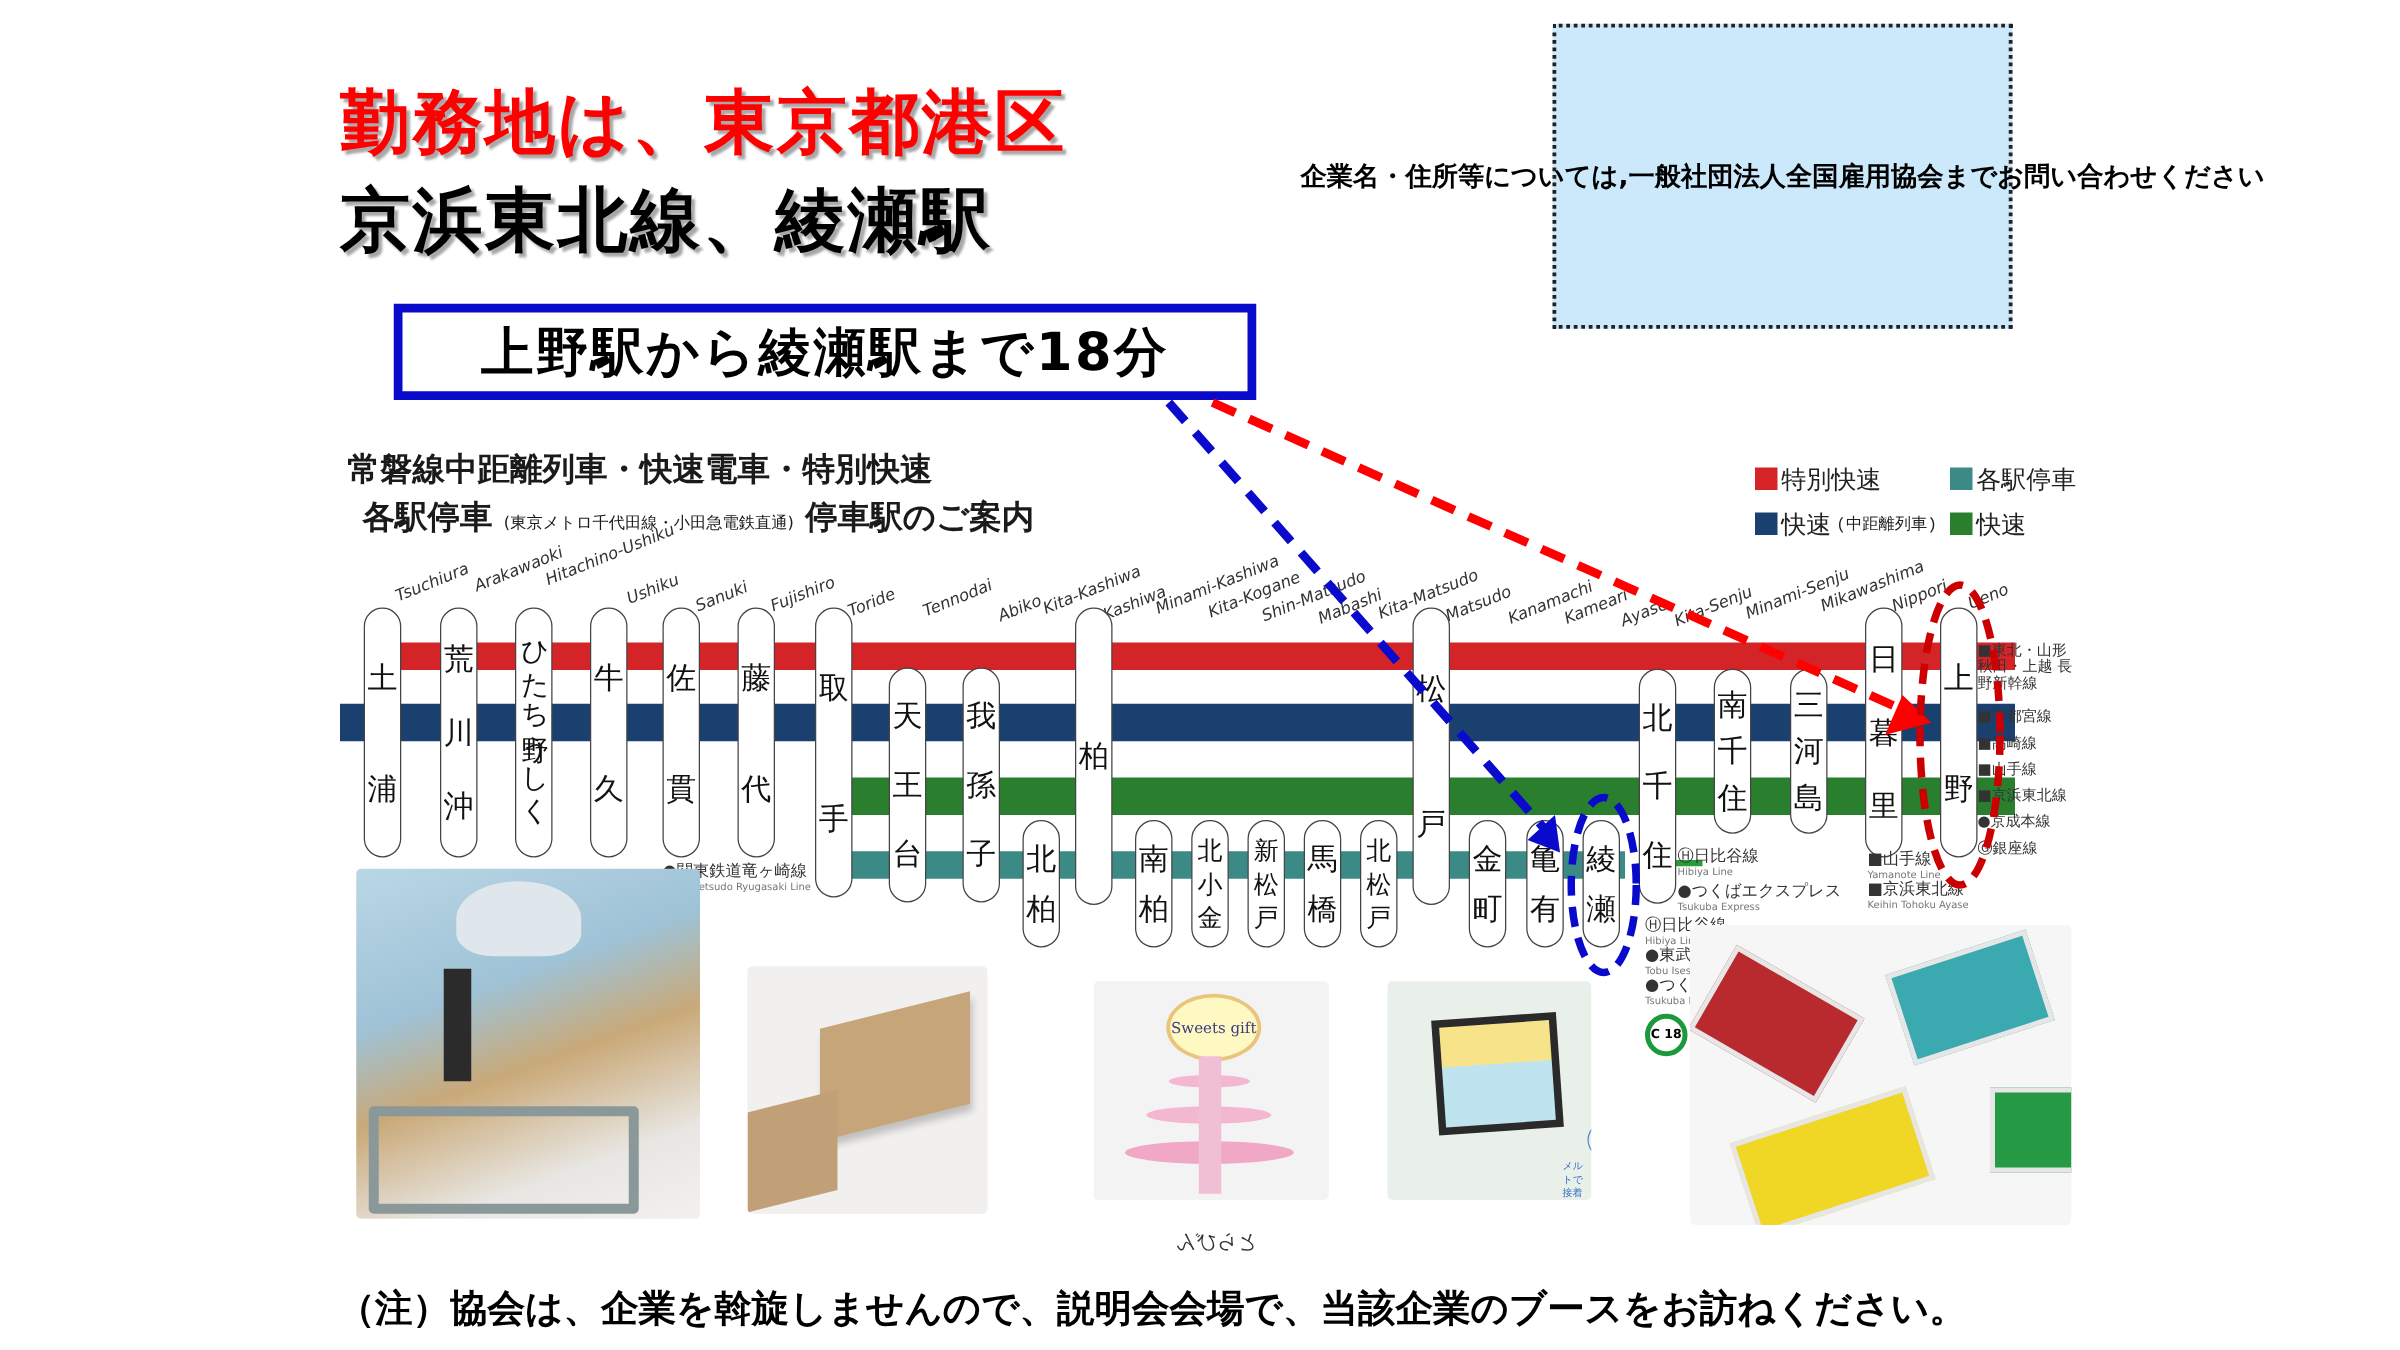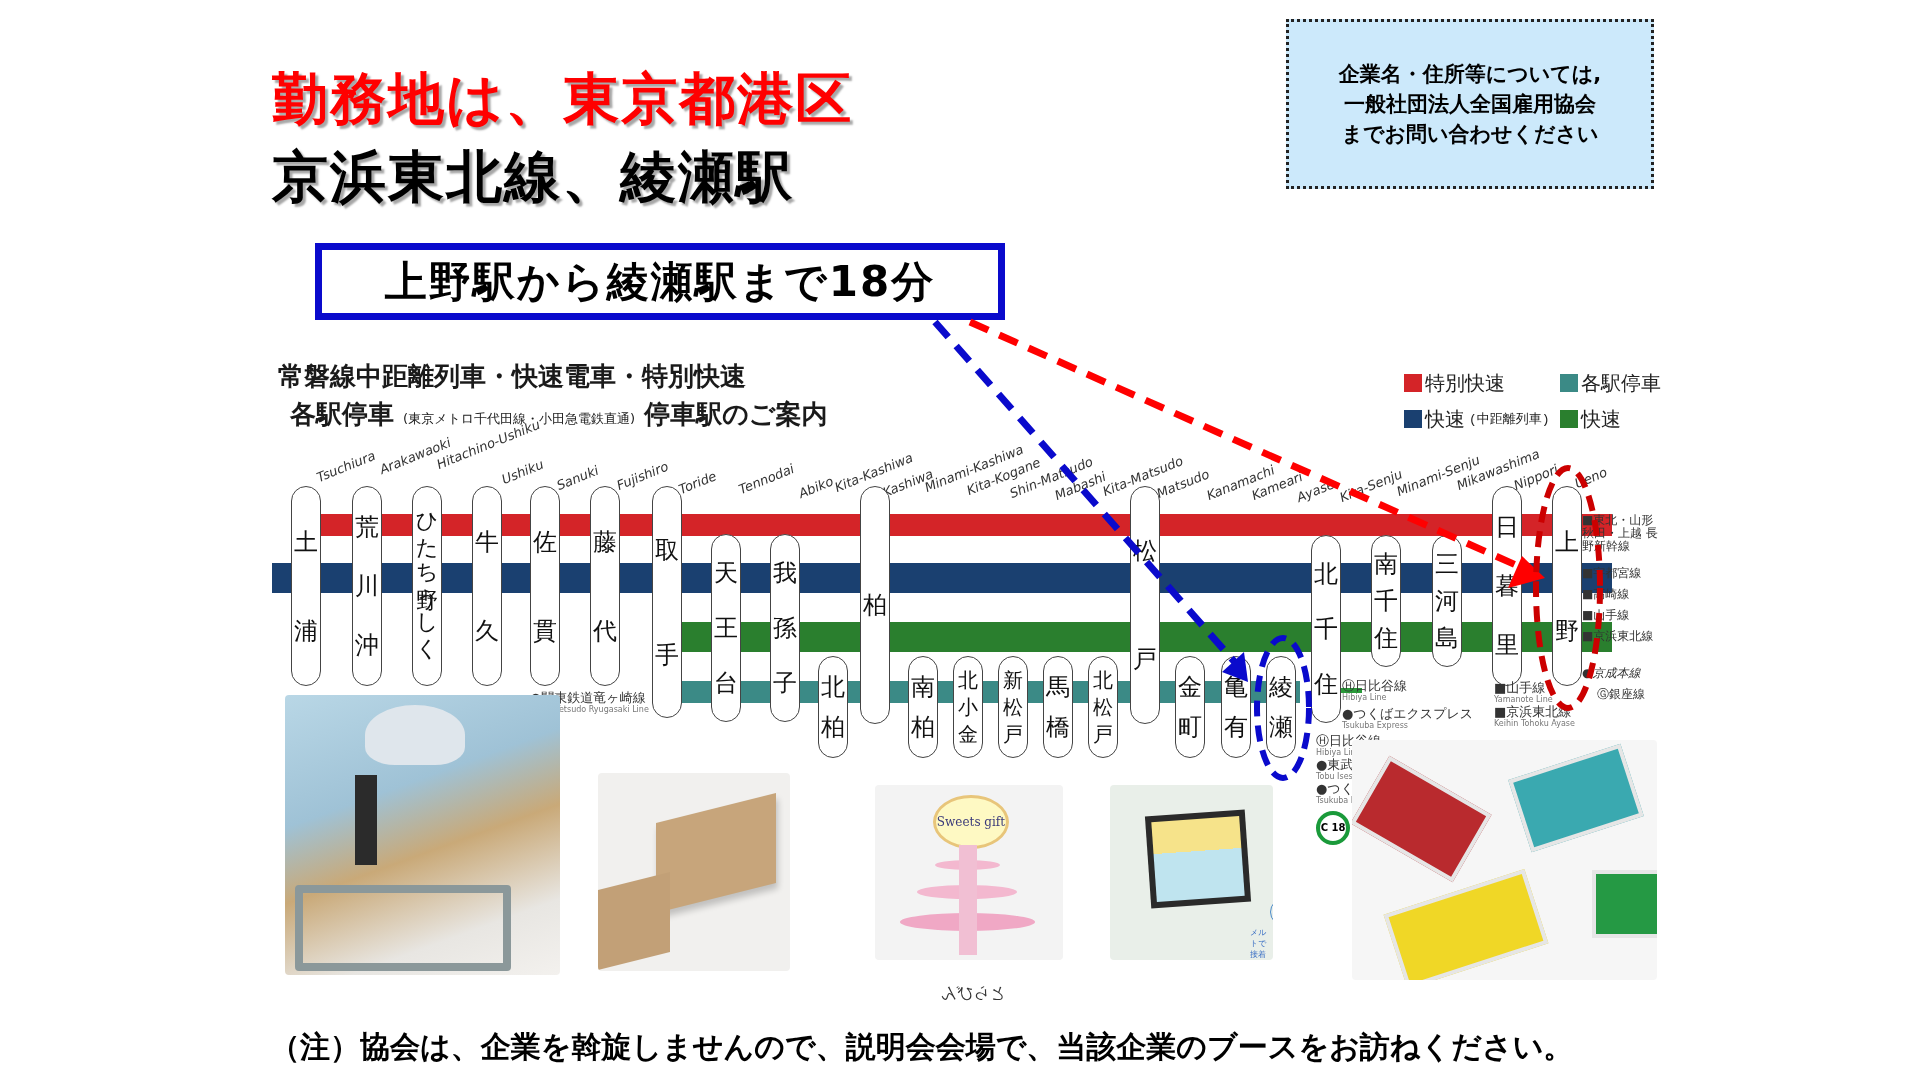--- a/index.html
+++ b/index.html
@@ -5,23 +5,23 @@
   html, body { margin:0; padding:0; }
   body { width:1920px; height:1080px; background:#ffffff; position:relative; overflow:hidden;
          font-family:"DejaVu Sans", "Liberation Sans", sans-serif; color:#000; }
   .abs { position:absolute; }
 
   .headline { font-weight:bold; font-size:56px; line-height:70px; letter-spacing:2px;
               text-shadow:3px 3px 2px rgba(0,0,0,0.35); white-space:nowrap; }
   .headline.red { color:#ff0000; left:272px; top:64px; }
   .headline.black { color:#000; left:272px; top:142px; }
 
-  .contact-box { left:1242px; top:19px; width:368px; height:170px; background:#cce9fb;
-                 border:3px dotted #222; box-sizing:border-box; display:flex; flex-direction:column;
-                 justify-content:center; align-items:center; text-align:center;margin-left:44px; }
+  .contact-box { left:1242px; top:19px; width:368px; height:244px; background:#cce9fb;
+                 border:3px dotted #222; box-sizing:border-box; display:flex; flex-direction:row;
+                 justify-content:center; align-items:center; text-align:center; }
   .contact-box div { font-weight:bold; font-size:21px; line-height:30px; white-space:nowrap; }
 
   .time-box { left:315px; top:243px; width:690px; height:77px; border:7px solid #0a0acc;
               box-sizing:border-box; display:flex; align-items:center; justify-content:center; background:#fff; }
   .time-box span { font-weight:bold; font-size:42px; letter-spacing:2px; }
 
   .map-title { left:278px; top:357px; font-weight:bold; font-size:26px; line-height:38px; color:#1a1a1a; white-space:nowrap; }
   .map-title .small { font-size:13px; font-weight:normal; }
 
   .legend { left:1404px; top:365px; font-size:20px; color:#222; }
@@ -304,22 +304,22 @@
 <div class="transfer" style="left:1494px; top:680px;">
   <div><span>■山手線</span><span class="en">Yamanote Line</span></div>
   <div><span>■京浜東北線</span><span class="en">Keihin Tohoku Ayase</span></div>
 </div>
 <div class="transfer" style="left:1582px; top:514px; font-size:12px; line-height:13px;">
   <div style="white-space:normal; width:78px;"><span>■東北・山形 秋田・上越 長野新幹線</span></div>
   <div style="margin-top:14px;"><span>■宇都宮線</span></div>
   <div style="margin-top:8px;"><span>■高崎線</span></div>
   <div style="margin-top:8px;"><span>■山手線</span></div>
   <div style="margin-top:8px;"><span>■京浜東北線</span></div>
-  <div style="margin-top:24px;font-style:italic;"><span>●京成本線</span></div>
-  <div style="margin-top:8px;text-align:center;"><span>Ⓖ銀座線</span></div>
+  <div style="margin-top:8px;"><span>●京成本線</span></div>
+  <div style="margin-top:8px;"><span>Ⓖ銀座線</span></div>
 </div>
 
 <div class="photo" style="left:285px; top:695px; width:275px; height:280px; background:linear-gradient(160deg,#b9d7e6 0%,#9fc2d6 35%,#c9a978 55%,#e8e6e2 80%,#f3f1ee 100%);">
   <div style="position:absolute; left:80px; top:10px; width:100px; height:60px; background:#dfe6ec; border-radius:50% 50% 30% 30%;"></div>
   <div style="position:absolute; left:70px; top:80px; width:22px; height:90px; background:#2b2b2b;"></div>
   <div style="position:absolute; left:10px; top:190px; width:200px; height:70px; border:8px solid #8b989a; border-radius:4px;"></div>
 </div>
 <div class="photo" style="left:598px; top:773px; width:192px; height:198px; background:#f1f0ee;">
   <div style="position:absolute; left:58px; top:35px; width:120px; height:90px; background:#c7a57b; transform:skewY(-14deg); box-shadow:2px 6px 6px rgba(0,0,0,0.2);"></div>
   <div style="position:absolute; left:0px; top:108px; width:72px; height:80px; background:#c2a077; transform:skewY(-14deg);"></div>

